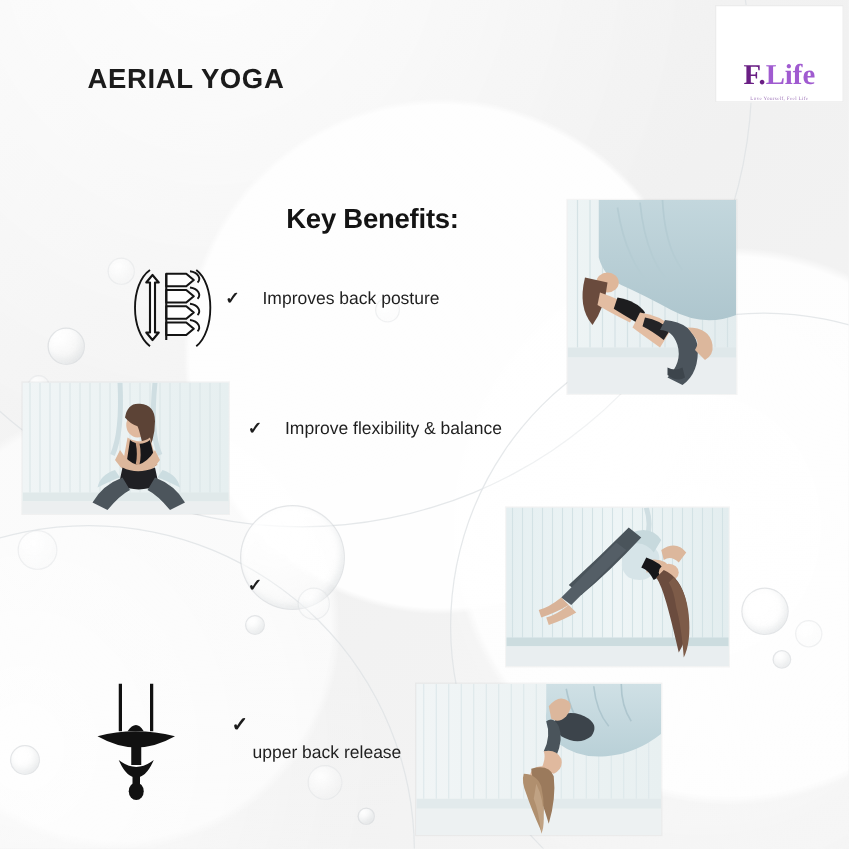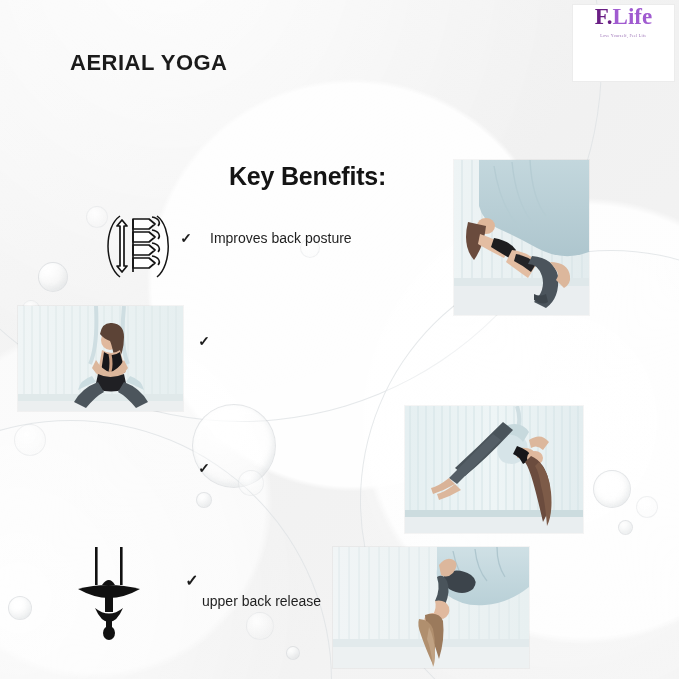--- a/index.html
+++ b/index.html
@@ -36,33 +36,33 @@
   }
   
   #title{
     position:absolute;left:46px;top:50px;
     font-size:22px;font-weight:bold;letter-spacing:.5px;
     color:#1b1b1b;font-family:"Liberation Sans", sans-serif;margin-left:24px;
   }
   #logo-card{
     position:absolute;left:572px;top:4px;width:101px;height:76px;
     background:#fff;border:1px solid #ececec;
-    display:flex;flex-direction:column;align-items:center;justify-content:flex-start;
+    display:flex;flex-direction:column;align-items:center;justify-content:flex-end;
   }
   #logo-word{font-family:"Liberation Serif", serif;font-size:23px;font-weight:bold;line-height:1;}
   #logo-word .f{color:#6a1f84;}
   #logo-word .life{color:#a05bd0;}
   #logo-tag{
     margin-top:5px;font-family:"Liberation Serif", serif;
     font-size:4px;color:#9a6fb5;letter-spacing:.3px;white-space:nowrap;
   }
   
   #kb{
     position:absolute;left:229px;top:162px;
-    font-size:25px;font-weight:bold;color:#141414;
+    font-size:22px;font-weight:bold;color:#141414;
     font-family:"Liberation Sans", sans-serif;letter-spacing:-.2px;
   }
   
   .benefit{position:absolute;display:flex;align-items:center;}
   .chk{
     width:16px;text-align:center;color:#1c1c1c;
     font-size:14px;line-height:1;font-weight:bold;
   }
   .btxt{
     margin-left:16px;font-size:14px;color:#1f1f1f;
@@ -152,20 +152,21 @@
       <ellipse cx="47" cy="88" rx="6" ry="7"></ellipse>
     </svg>
   </div>
 
   <div class="benefit" id="b0">
     <span class="chk">✓</span>
     <span class="btxt">Improves back posture</span>
   </div>
   <div class="benefit" id="b1">
     <span class="chk">✓</span>
+    <span class="btxt">Improve flexibility &amp; balance</span>
   </div>
   <div class="benefit" id="b2">
     <span class="chk">✓</span>
   </div>
   <div class="benefit" id="b3">
     <span class="chk">✓</span>
     <span class="btxt">upper back release</span>
   </div>
 
   <div class="photo" id="ph0">

